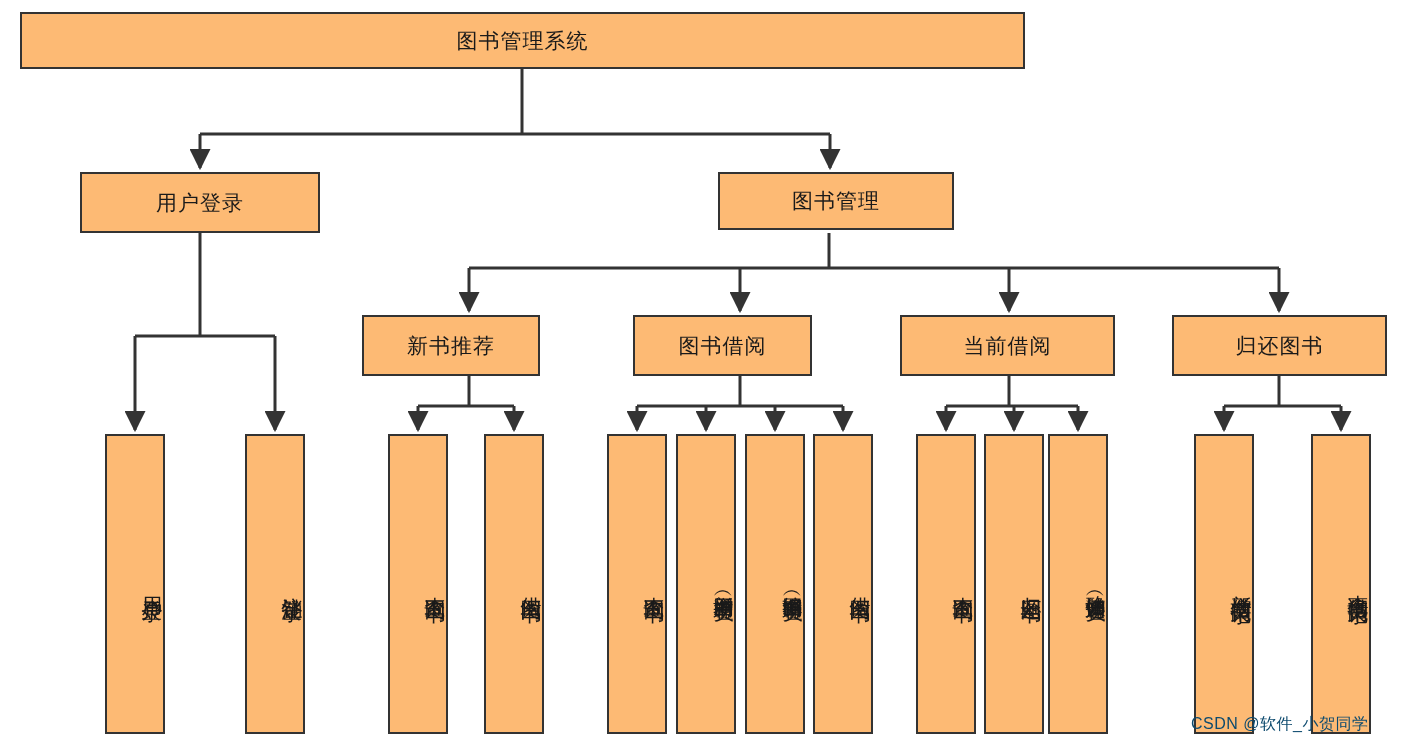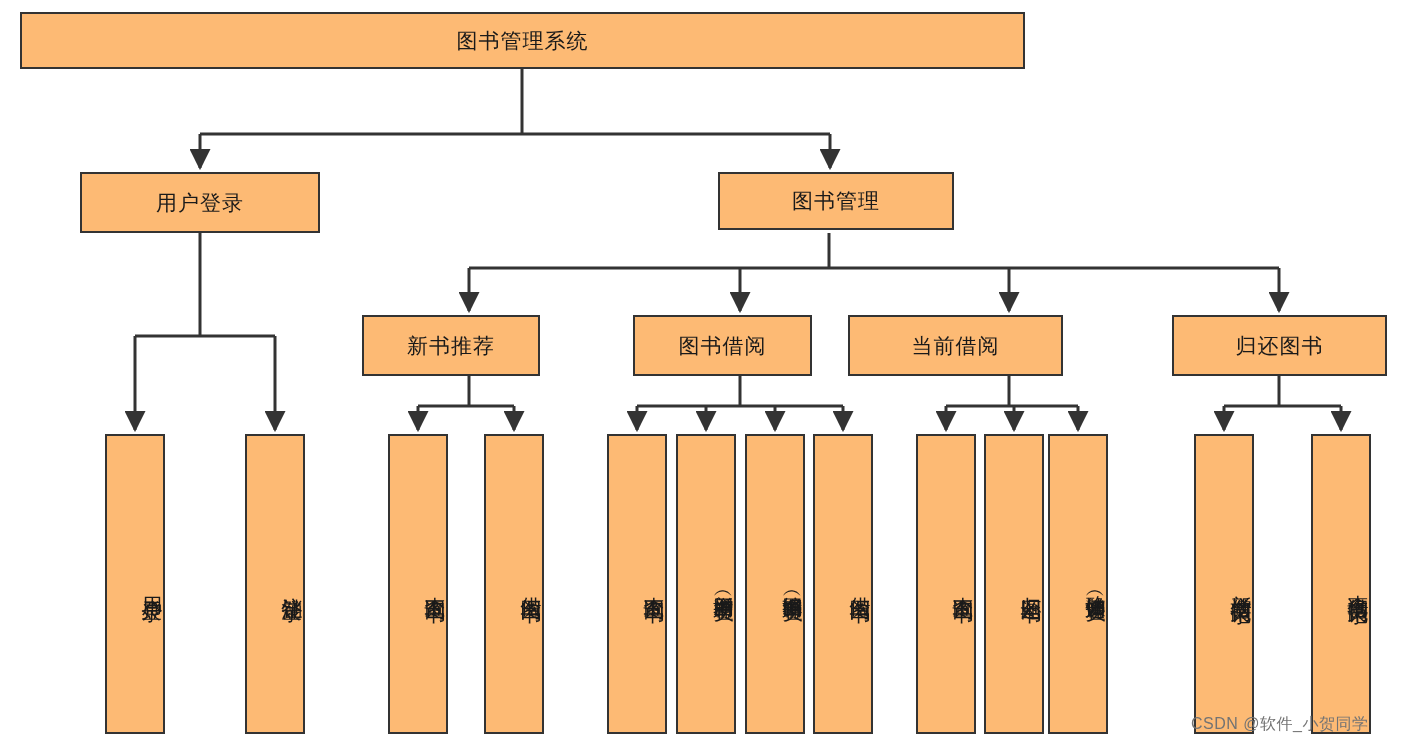--- a/index.html
+++ b/index.html
@@ -53,21 +53,21 @@
   }
   .node.vert.tall {
     font-size: 20px;
     letter-spacing: 1px;
   }
   .watermark {
     position: absolute;
     left: 1191px;
     top: 714px;
     font-size: 16px;
-    color: #737373;
+    color: #0c4a6e;
     white-space: nowrap;
     letter-spacing: 0.5px;
   }
 </style>
 </head>
 <body>
 
 <div id="canvas">
 
   <svg class="edges" viewBox="0 0 1405 747" width="1405" height="747" xmlns="http://www.w3.org/2000/svg">
@@ -120,21 +120,21 @@
     </g>
   </svg>
 
   <div class="node horiz" id="node-root" style="left: 20px; top: 12px; width: 1005px; height: 57px;">图书管理系统</div>
 
   <div class="node horiz" id="node-l2-0" style="left: 80px; top: 172px; width: 240px; height: 61px;">用户登录</div>
   <div class="node horiz" id="node-l2-1" style="left: 711px; top: 172px; width: 236px; height: 58px; margin-left: 7px;">图书管理</div>
 
   <div class="node horiz" id="node-l3-0" style="left: 362px; top: 315px; width: 178px; height: 61px;">新书推荐</div>
   <div class="node horiz" id="node-l3-1" style="left: 633px; top: 315px; width: 179px; height: 61px;">图书借阅</div>
-  <div class="node horiz" id="node-l3-2" style="left: 848px; top: 315px; width: 215px; height: 61px;">当前借阅</div>
+  <div class="node horiz" id="node-l3-2" style="left: 900px; top: 315px; width: 215px; height: 61px;">当前借阅</div>
   <div class="node horiz" id="node-l3-3" style="left: 1172px; top: 315px; width: 215px; height: 61px;">归还图书</div>
 
   <div class="node vert" id="leaf-0" style="left: 105px; top: 434px; width: 60px; height: 300px;">用户登录</div>
   <div class="node vert" id="leaf-1" style="left: 245px; top: 434px; width: 60px; height: 300px;">注销登录</div>
   <div class="node vert" id="leaf-2" style="left: 388px; top: 434px; width: 60px; height: 300px;">查询图书</div>
   <div class="node vert" id="leaf-3" style="left: 484px; top: 434px; width: 60px; height: 300px;">借阅图书</div>
   <div class="node vert" id="leaf-4" style="left: 607px; top: 434px; width: 60px; height: 300px;">查询图书</div>
   <div class="node vert tall" id="leaf-5" style="left: 676px; top: 434px; width: 60px; height: 300px;">新增图书（管理员）</div>
   <div class="node vert tall" id="leaf-6" style="left: 745px; top: 434px; width: 60px; height: 300px;">编辑图书（管理员）</div>
   <div class="node vert" id="leaf-7" style="left: 813px; top: 434px; width: 60px; height: 300px;">借阅图书</div>

